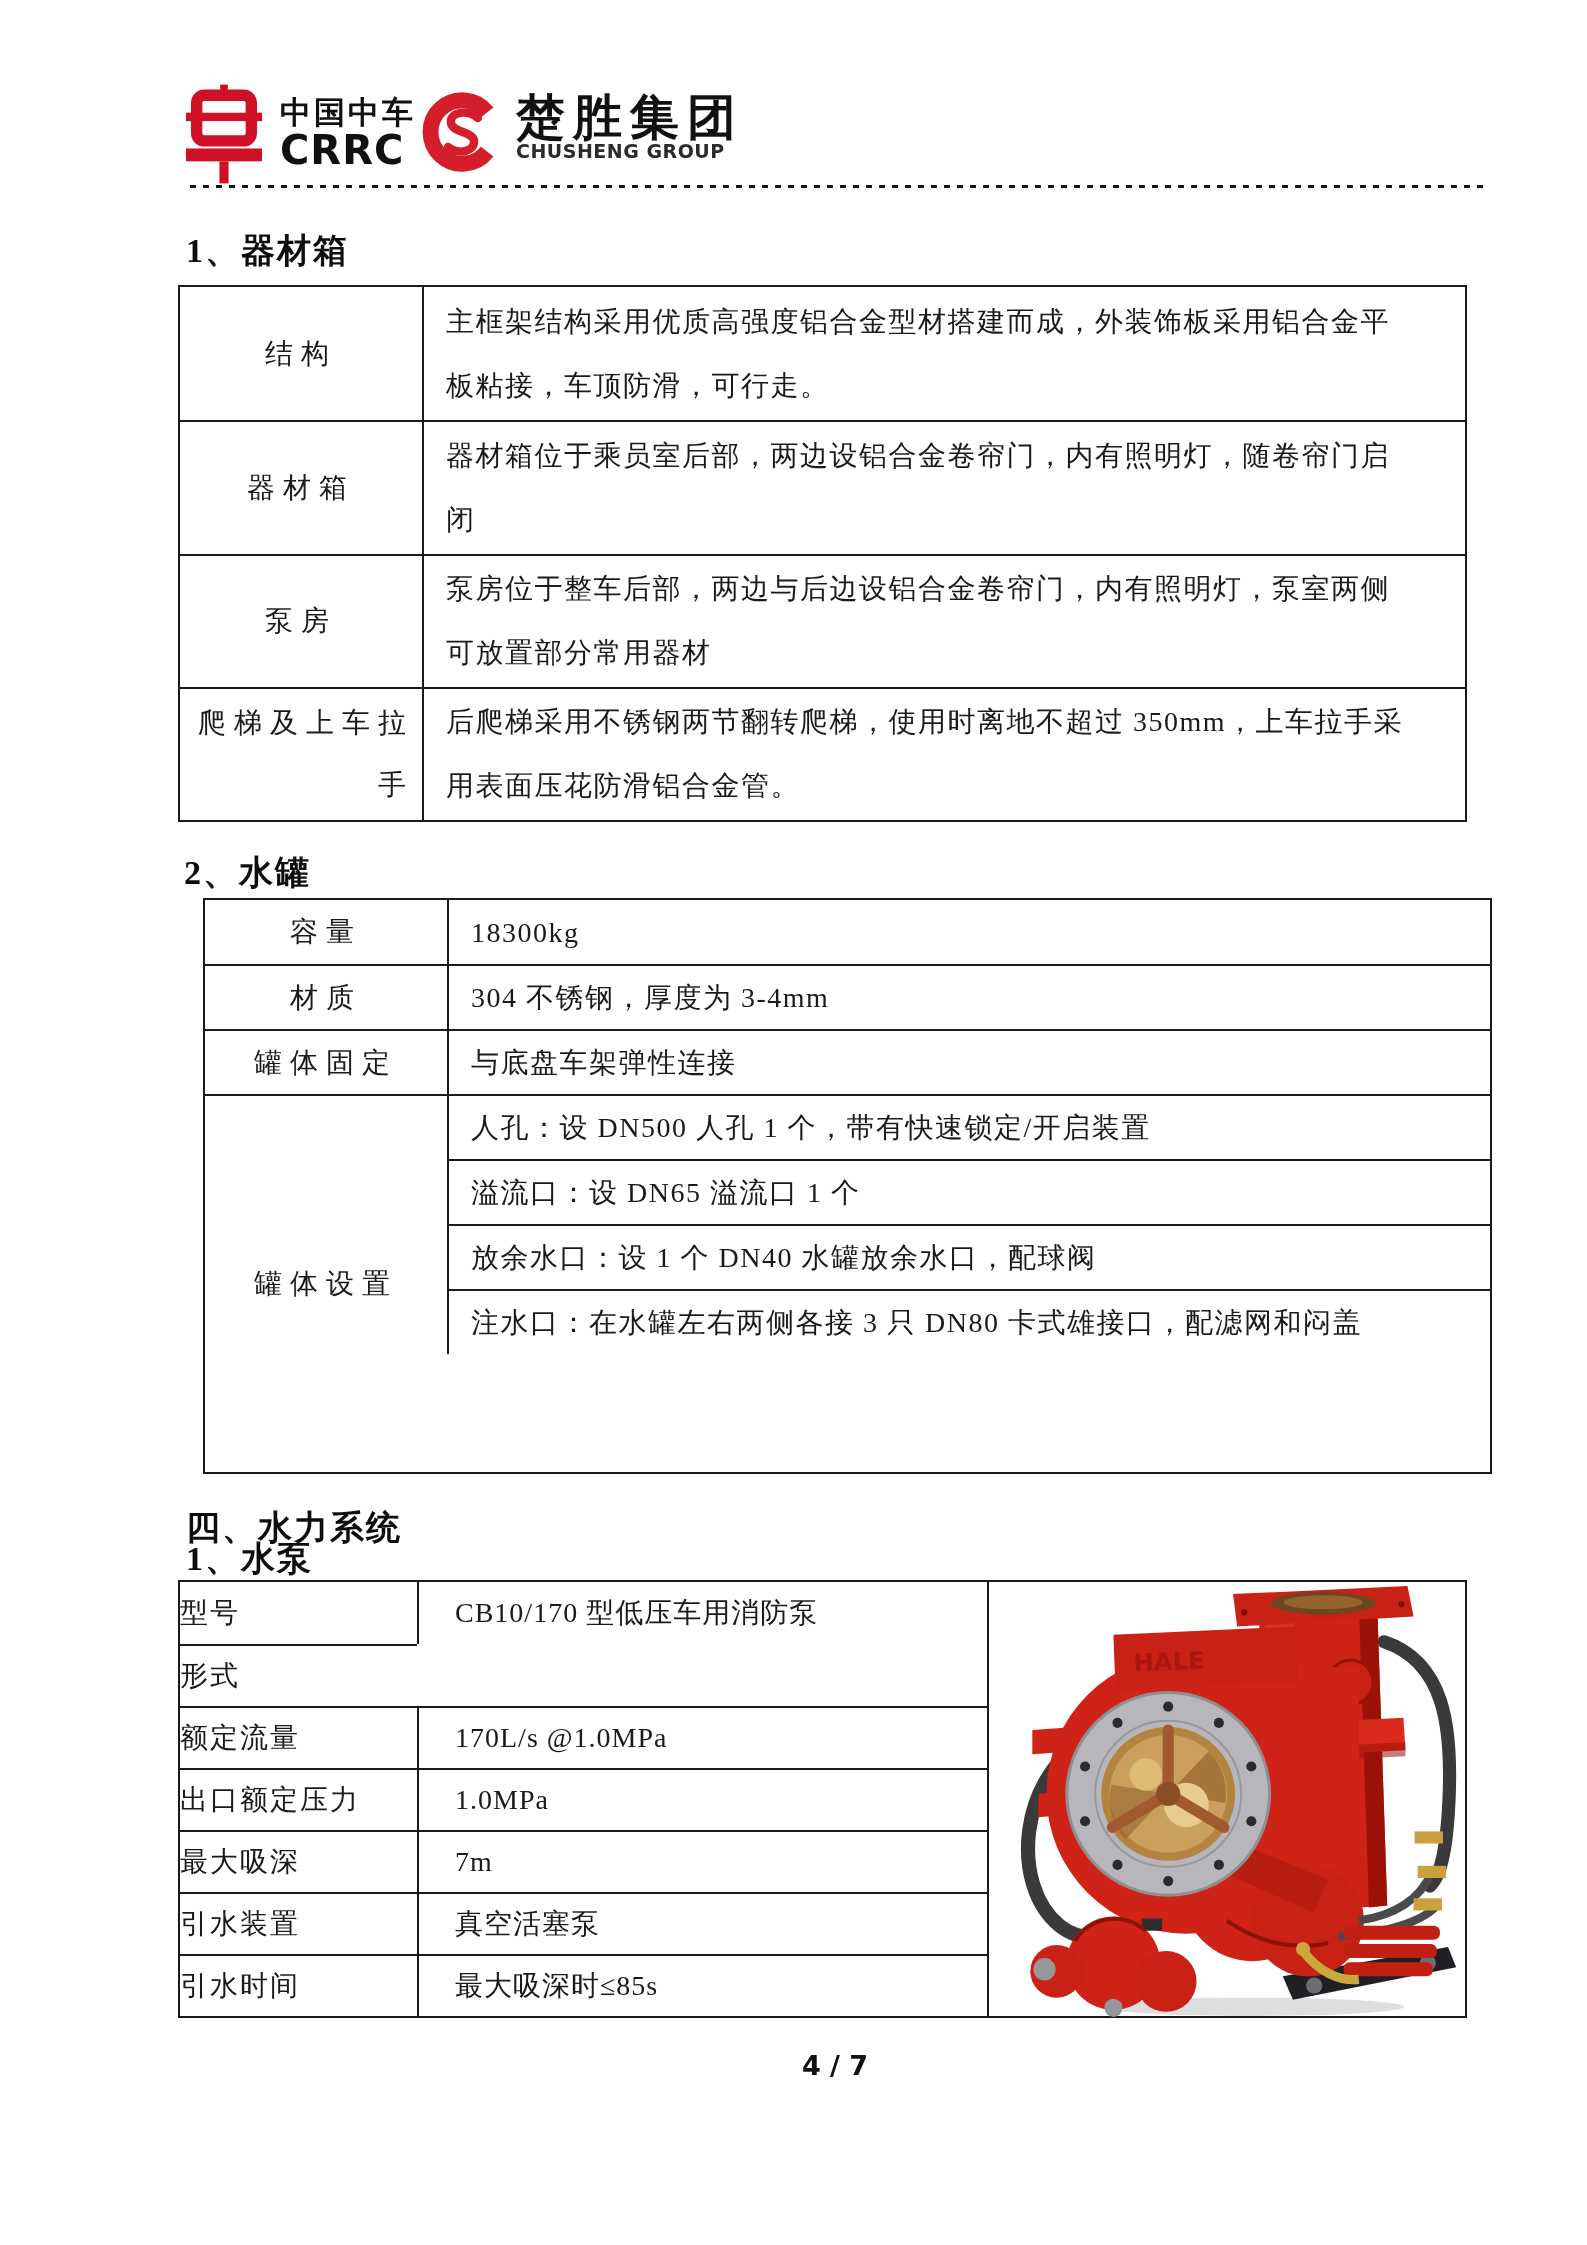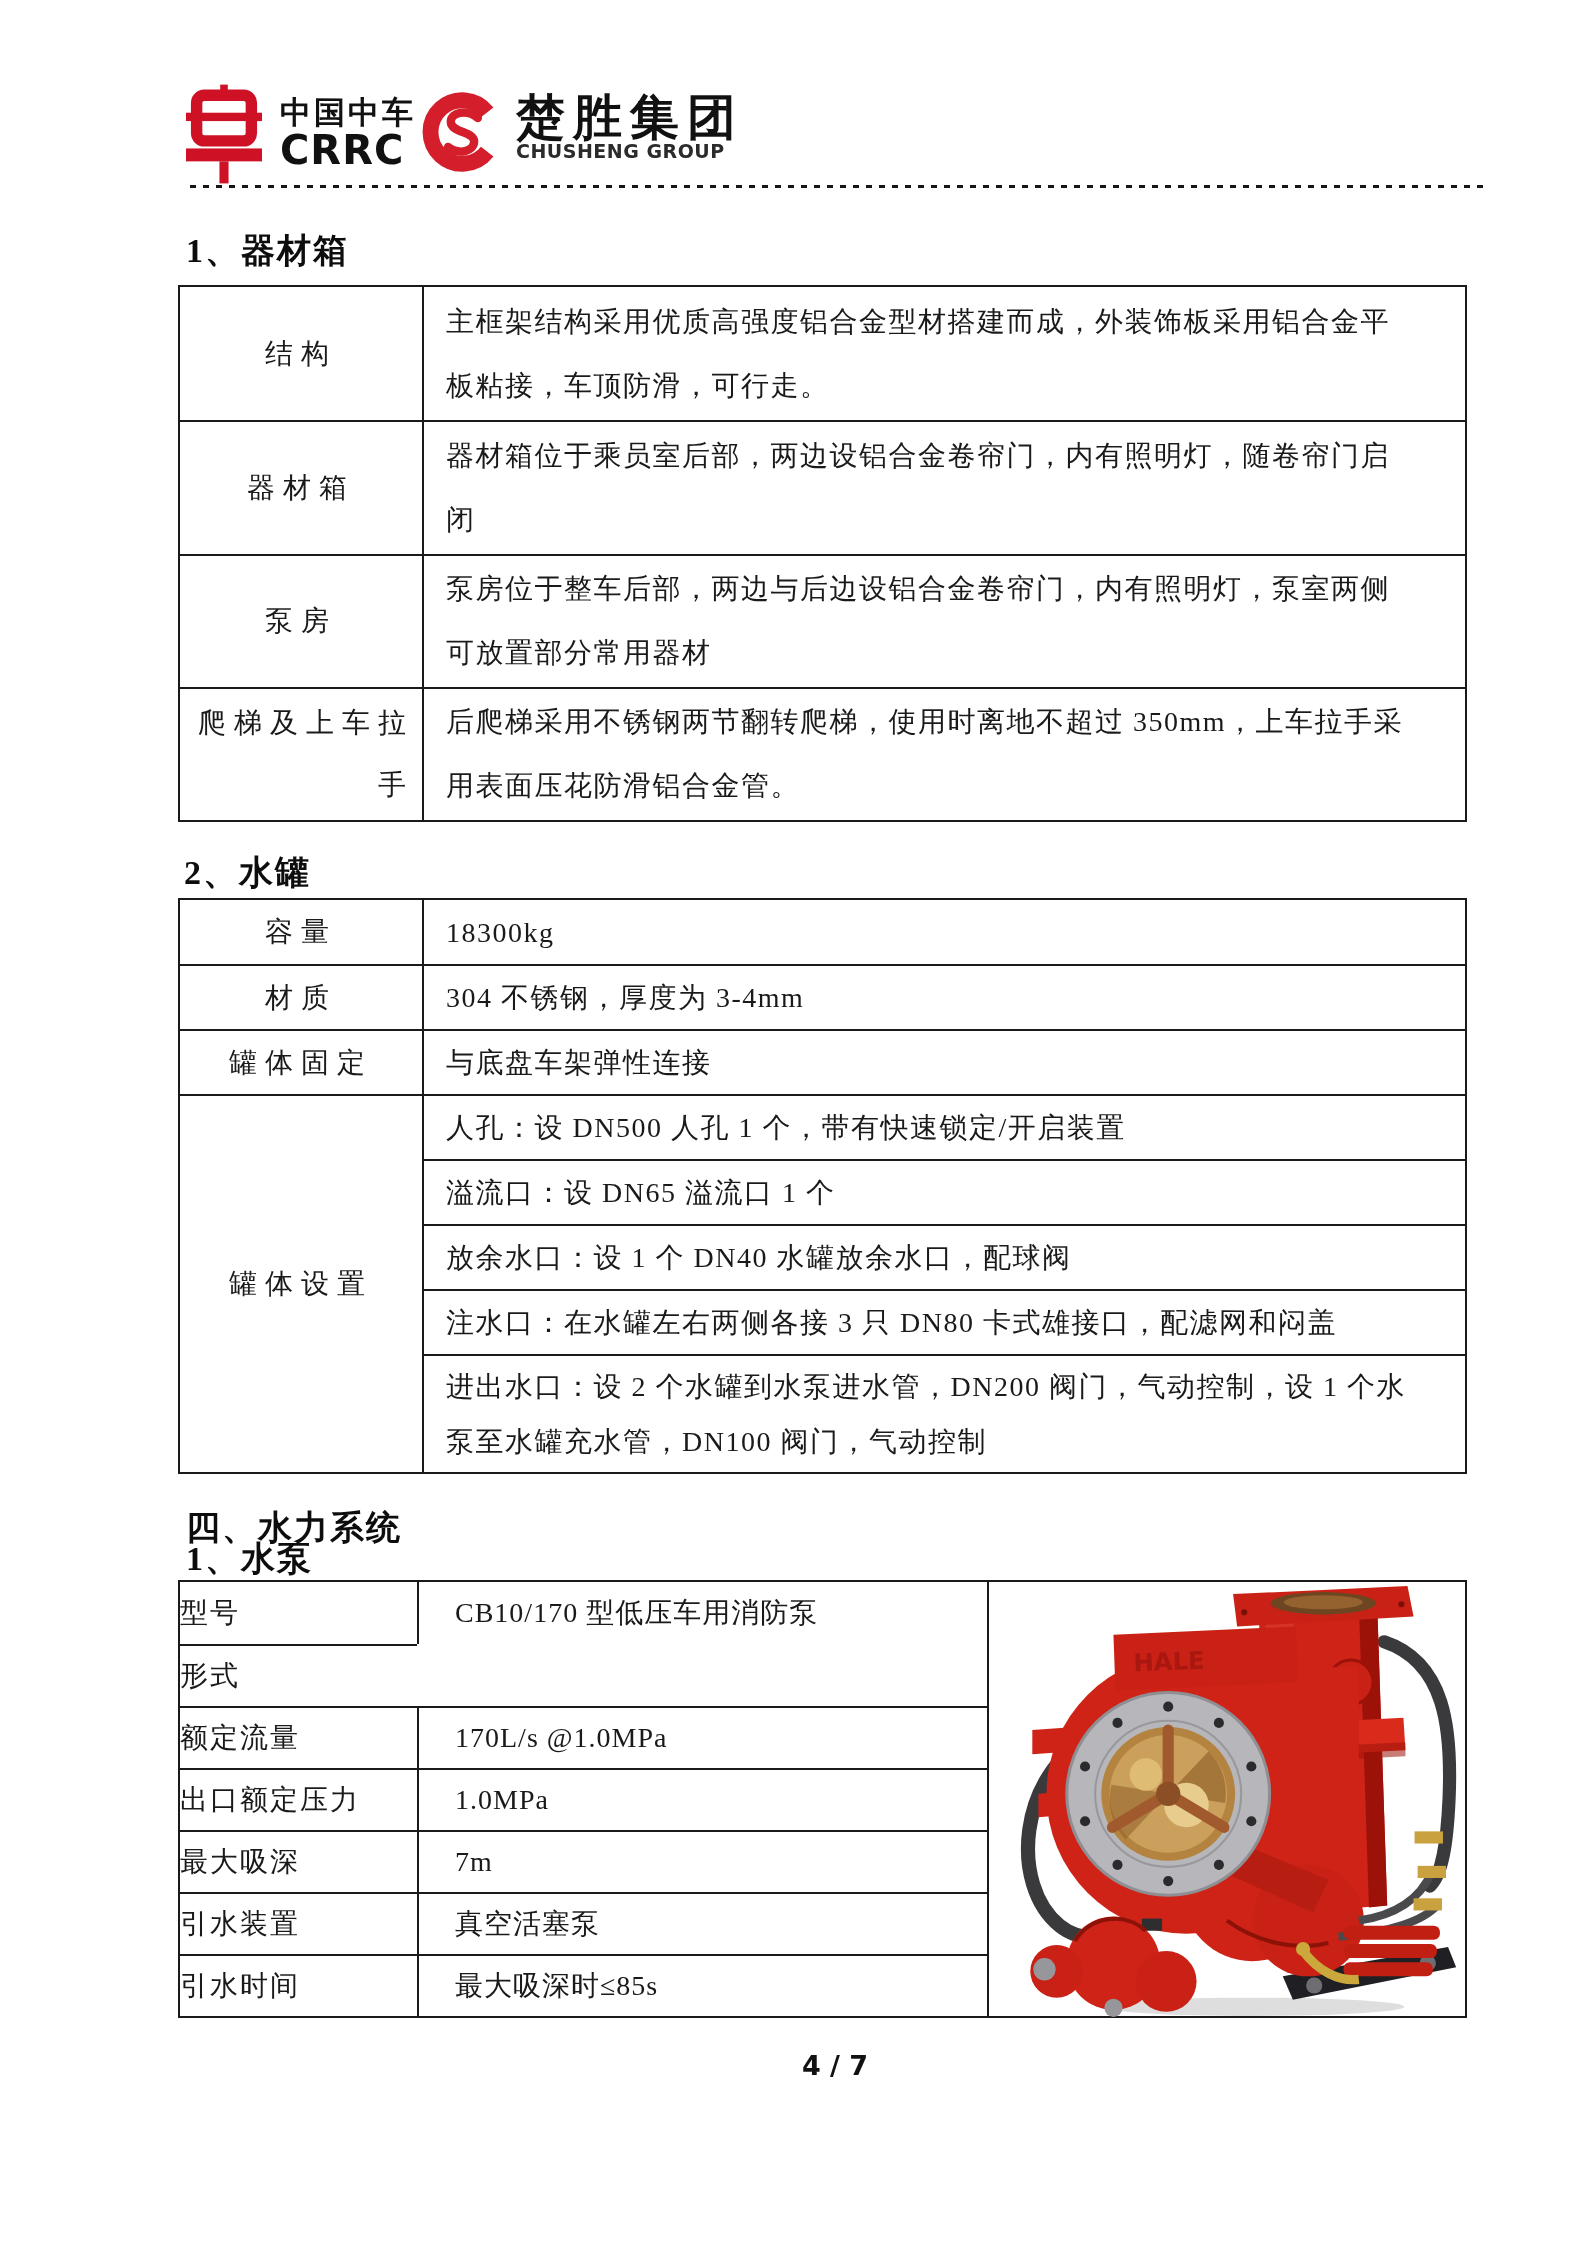--- a/index.html
+++ b/index.html
@@ -22,21 +22,21 @@
   .c{box-sizing:border-box;display:flex;align-items:center;font-size:28px;letter-spacing:1.5px;}
   .bt{border-top:2px solid #1a1a1a;}
   .bl{border-left:2px solid #1a1a1a;}
   .lbl{justify-content:center;text-align:right;letter-spacing:8px;line-height:62px;padding:0 8px;}
   .val{padding:0 60px 0 22px;line-height:64px;}
   .val2{padding:0 44px 0 22px;line-height:55px;}
   .lbl3{letter-spacing:2px;}
   .val3{padding-left:36px;letter-spacing:1px;}
   #t1{top:285px;height:537px;grid-template-columns:242px 1fr;grid-template-rows:repeat(4,1fr);}
   #t2{top:898px;height:576px;grid-template-columns:242px 1fr;
-      grid-template-rows:64px 65px 65px 65px 65px 65px 65px 1fr;}
+      grid-template-rows:64px 65px 65px 65px 65px 65px 65px 1fr;margin-left:25px;}
   #t2-mlabel{grid-column:1;grid-row:4/9;}
   #t3{top:1580px;height:438px;grid-template-columns:237px 570px 1fr;grid-template-rows:repeat(7,1fr);}
   #pump-cell{grid-column:3;grid-row:1/8;position:relative;overflow:visible;}
   #pump-cell svg{position:absolute;left:0;top:4px;width:100%;height:436px;}
   
   .footer{left:835px;top:2050px;transform:translateX(-50%);
           font-family:"DejaVu Sans","Liberation Sans",sans-serif;
           font-weight:bold;font-size:27px;color:#111;}
 </style>
 </head>
@@ -95,21 +95,20 @@
   <div class="c lbl bt" style="grid-row:2">材质</div>
   <div class="c val2 bl bt" style="grid-row:2">304 不锈钢，厚度为 3-4mm</div>
   <div class="c lbl bt" style="grid-row:3">罐体固定</div>
   <div class="c val2 bl bt" style="grid-row:3">与底盘车架弹性连接</div>
 
   <div id="t2-mlabel" class="c lbl bt">罐体设置</div>
   <div class="c val2 bl bt" style="grid-column:2;grid-row:4">人孔：设 DN500 人孔 1 个，带有快速锁定/开启装置</div>
   <div class="c val2 bl bt" style="grid-column:2;grid-row:5">溢流口：设 DN65 溢流口 1 个</div>
   <div class="c val2 bl bt" style="grid-column:2;grid-row:6">放余水口：设 1 个 DN40 水罐放余水口，配球阀</div>
   <div class="c val2 bl bt" style="grid-column:2;grid-row:7">注水口：在水罐左右两侧各接 3 只 DN80 卡式雄接口，配滤网和闷盖</div>
-  <div class="c val2 bl bt" style="grid-column:2;grid-row:8">进出水口：设 2 个水罐到水泵进水管，DN200 阀门，气动控制，设 1 个水泵至水罐充水管，DN100 阀门，气动控制</div>
 </div>
 
 <div class="abs h" style="left:186px;top:1505px;">四、水力系统</div>
 <div class="abs h" style="left:186px;top:1536px;">1、水泵</div>
 
 <div id="t3" class="abs t">
   <div class="c lbl3" style="grid-column:1;grid-row:1">型号</div>
   <div class="c val3 bl" style="grid-column:2;grid-row:1">CB10/170 型低压车用消防泵</div>
   <div class="c lbl3 bt" style="grid-column:1;grid-row:2">形式</div>
   <div class="c lbl3 bt" style="grid-column:1;grid-row:3">额定流量</div>

